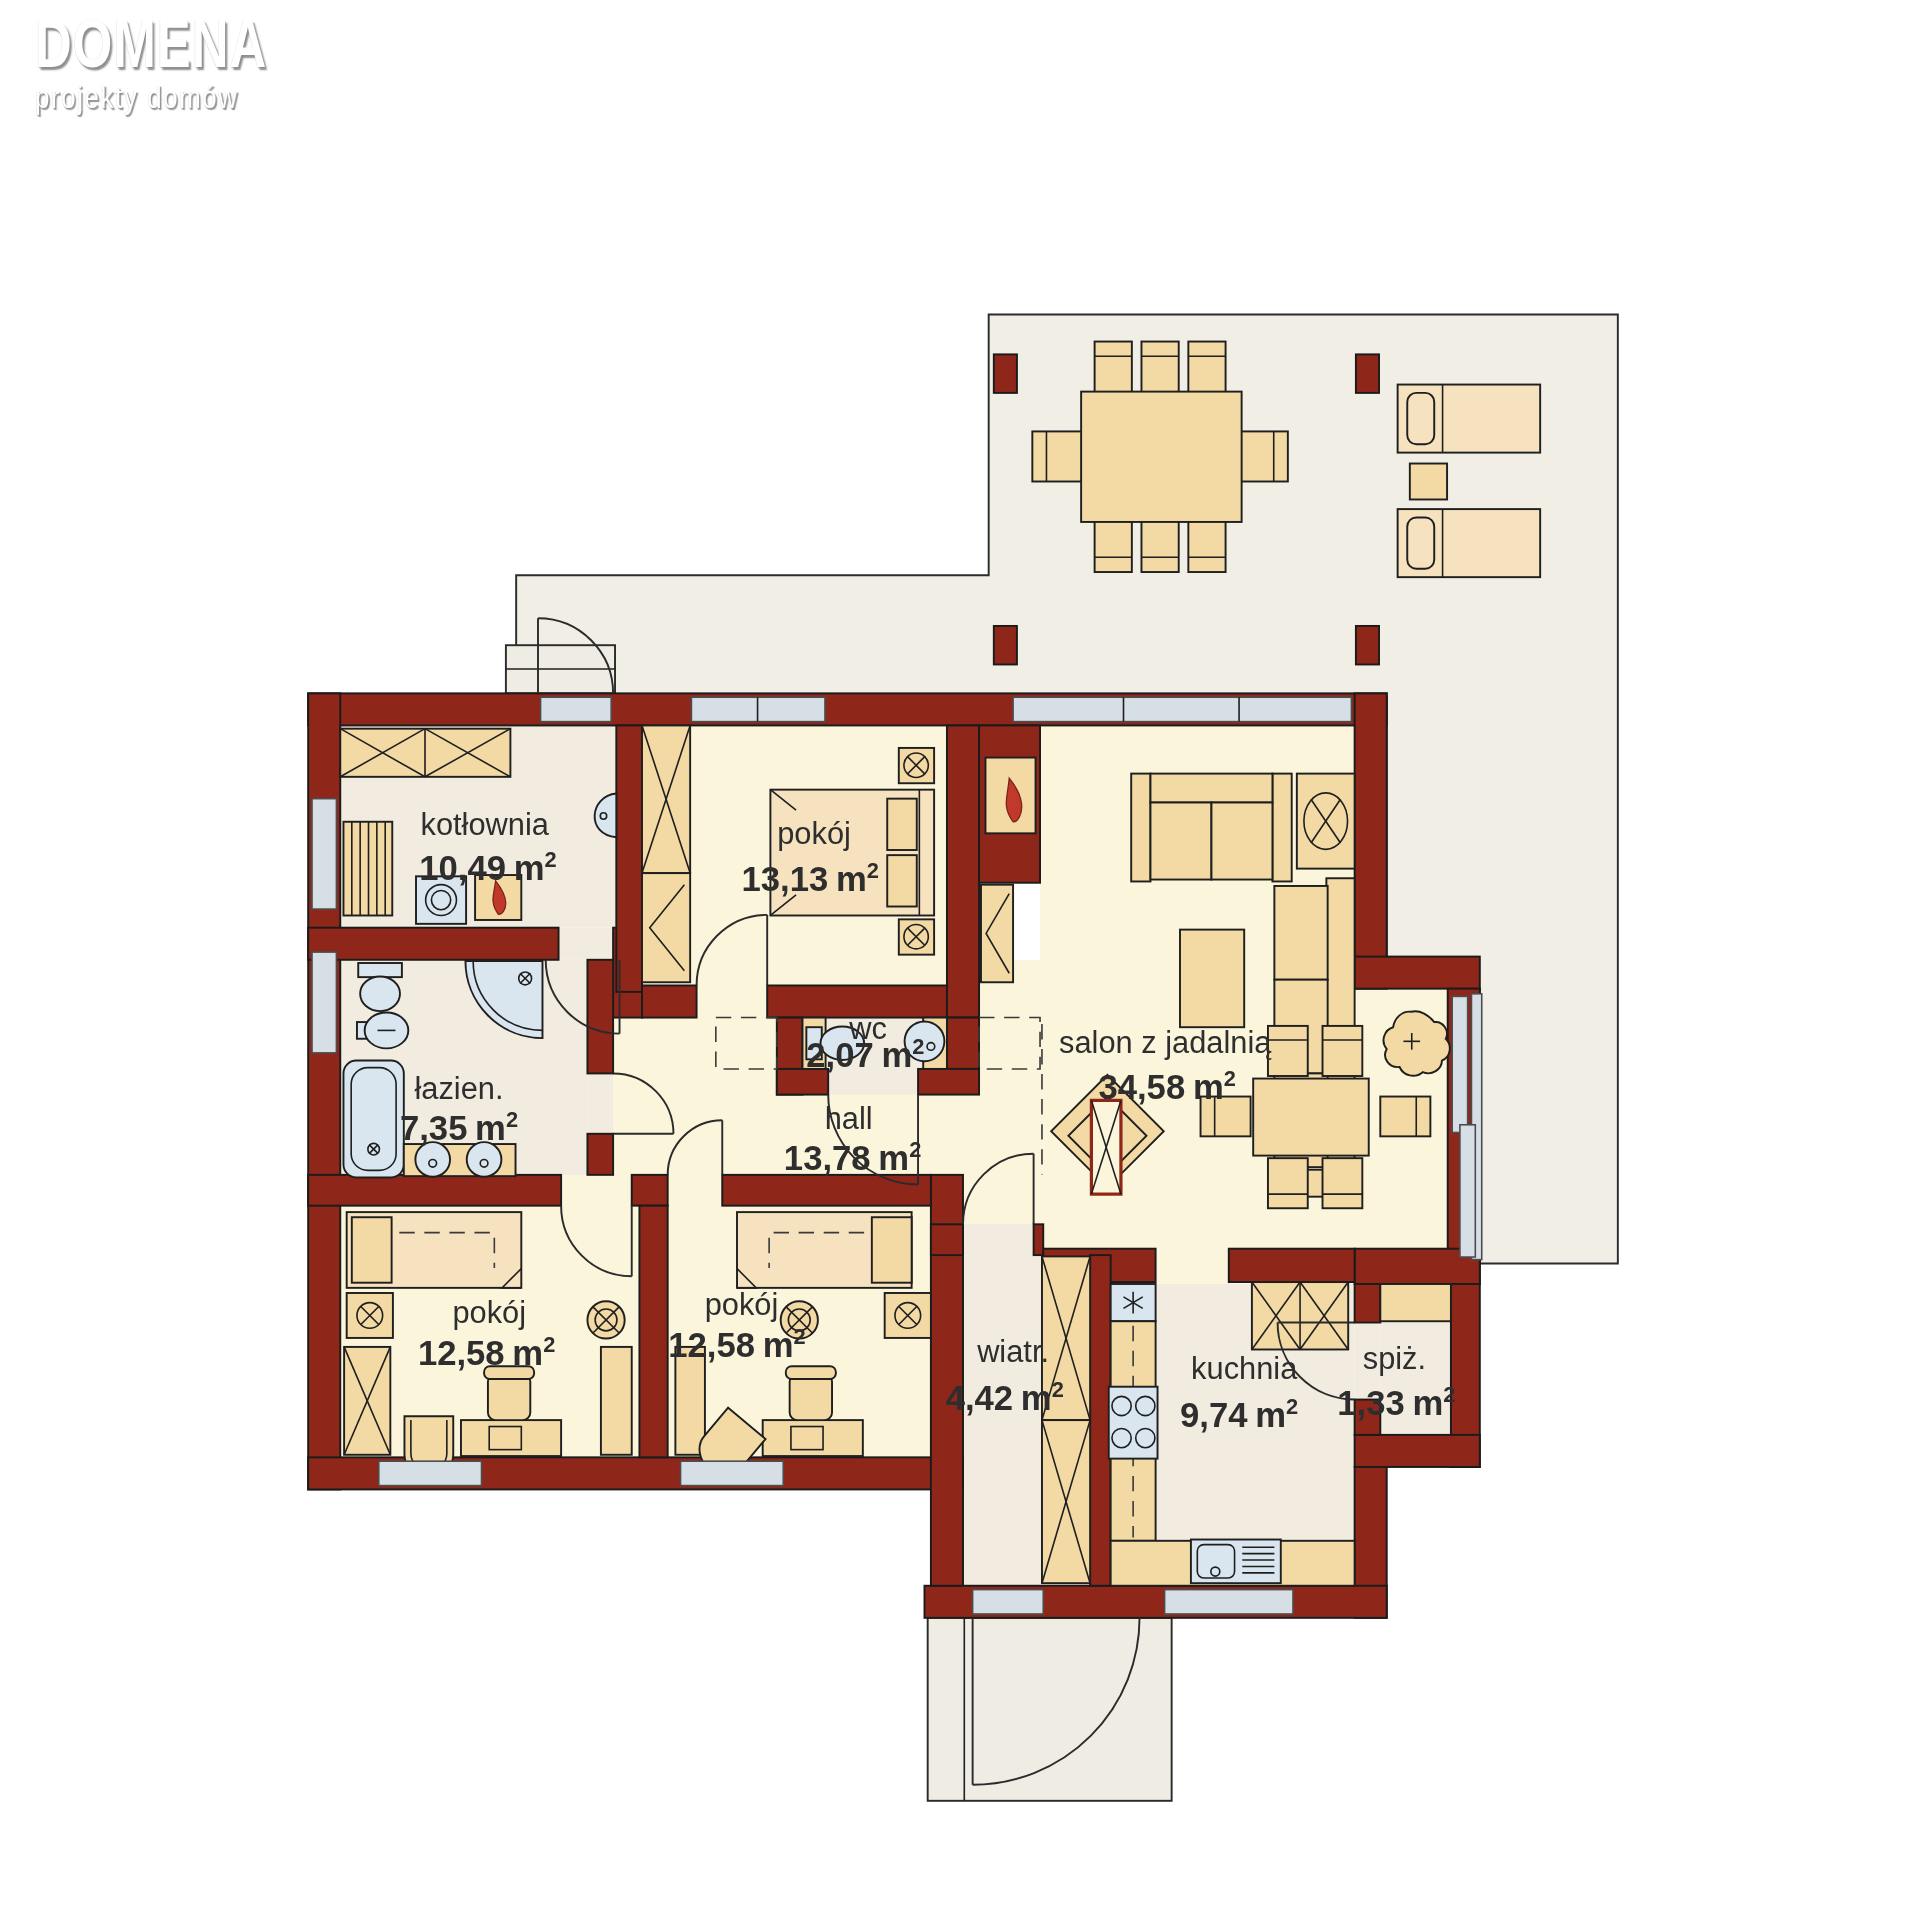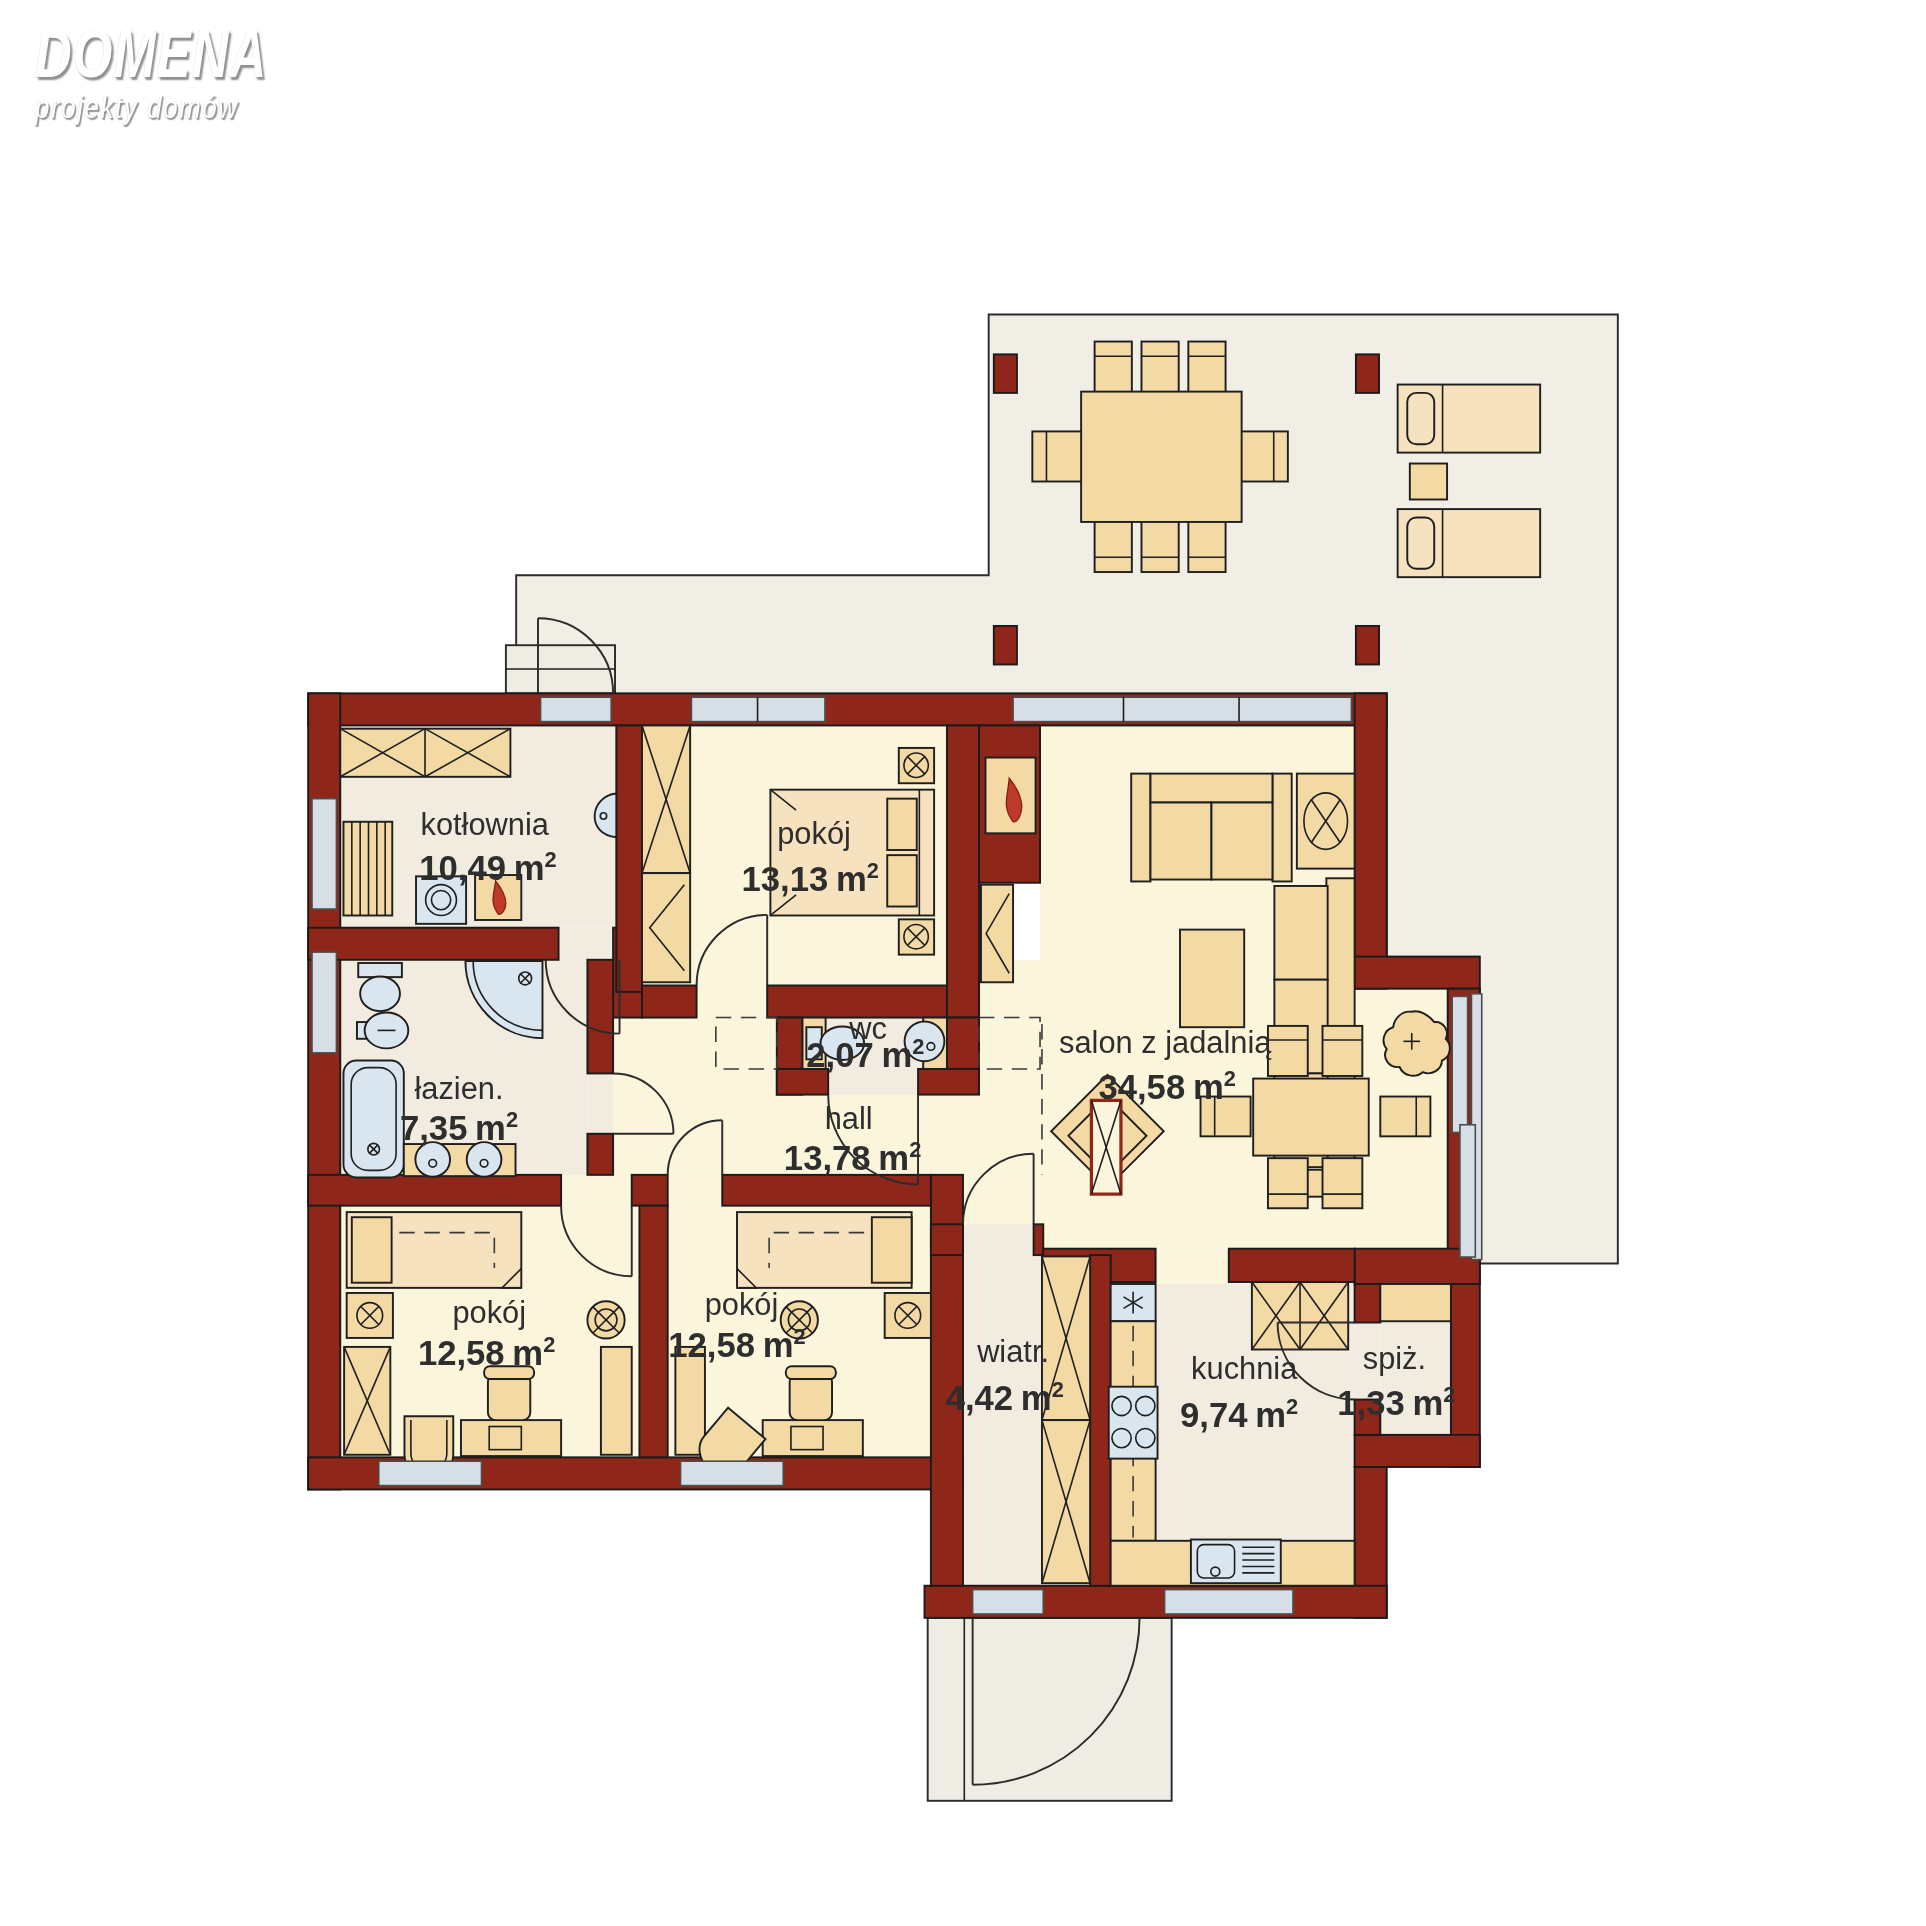--- a/index.html
+++ b/index.html
@@ -1,19 +1,19 @@
 <!DOCTYPE html>
 <html style="font-size:10.3px"><head>
 <meta charset="utf-8">
 <style>
   html,body{margin:0;padding:0;background:#fff;width:1926px;height:1926px;position:relative;
     font-family:"Liberation Sans",sans-serif;}
   #plan{position:absolute;left:0;top:0;}
   
-  #logo{position:absolute;left:35px;top:19px;color:#fff;font-style:italic;}
+  #logo{position:absolute;left:35px;top:9px;color:#fff;}
   #logo .t1{font-size:62px;font-weight:bold;letter-spacing:1.3px;line-height:1;
     transform:scale(.82,1.12);transform-origin:left top;
     text-shadow:2.6px 2.6px 1.9px #8f8f8f,0.6px 0.6px 0 #c4c4c4,-0.6px -0.6px 0 #e8e8e8;}
   #logo .t2{font-size:30px;letter-spacing:1.9px;margin-top:9px;
     transform:scale(.86,1.05);transform-origin:left top;
     text-shadow:1.9px 1.9px 1.3px #8f8f8f,0.6px 0.6px 0 #c4c4c4,-0.6px -0.6px 0 #e8e8e8;}
   
   .wl{fill:#8E261A;stroke:#1b1b1b;stroke-width:3;}
   .flc{fill:#FBF5DC;}
   .flb{fill:#F2EBDF;}

